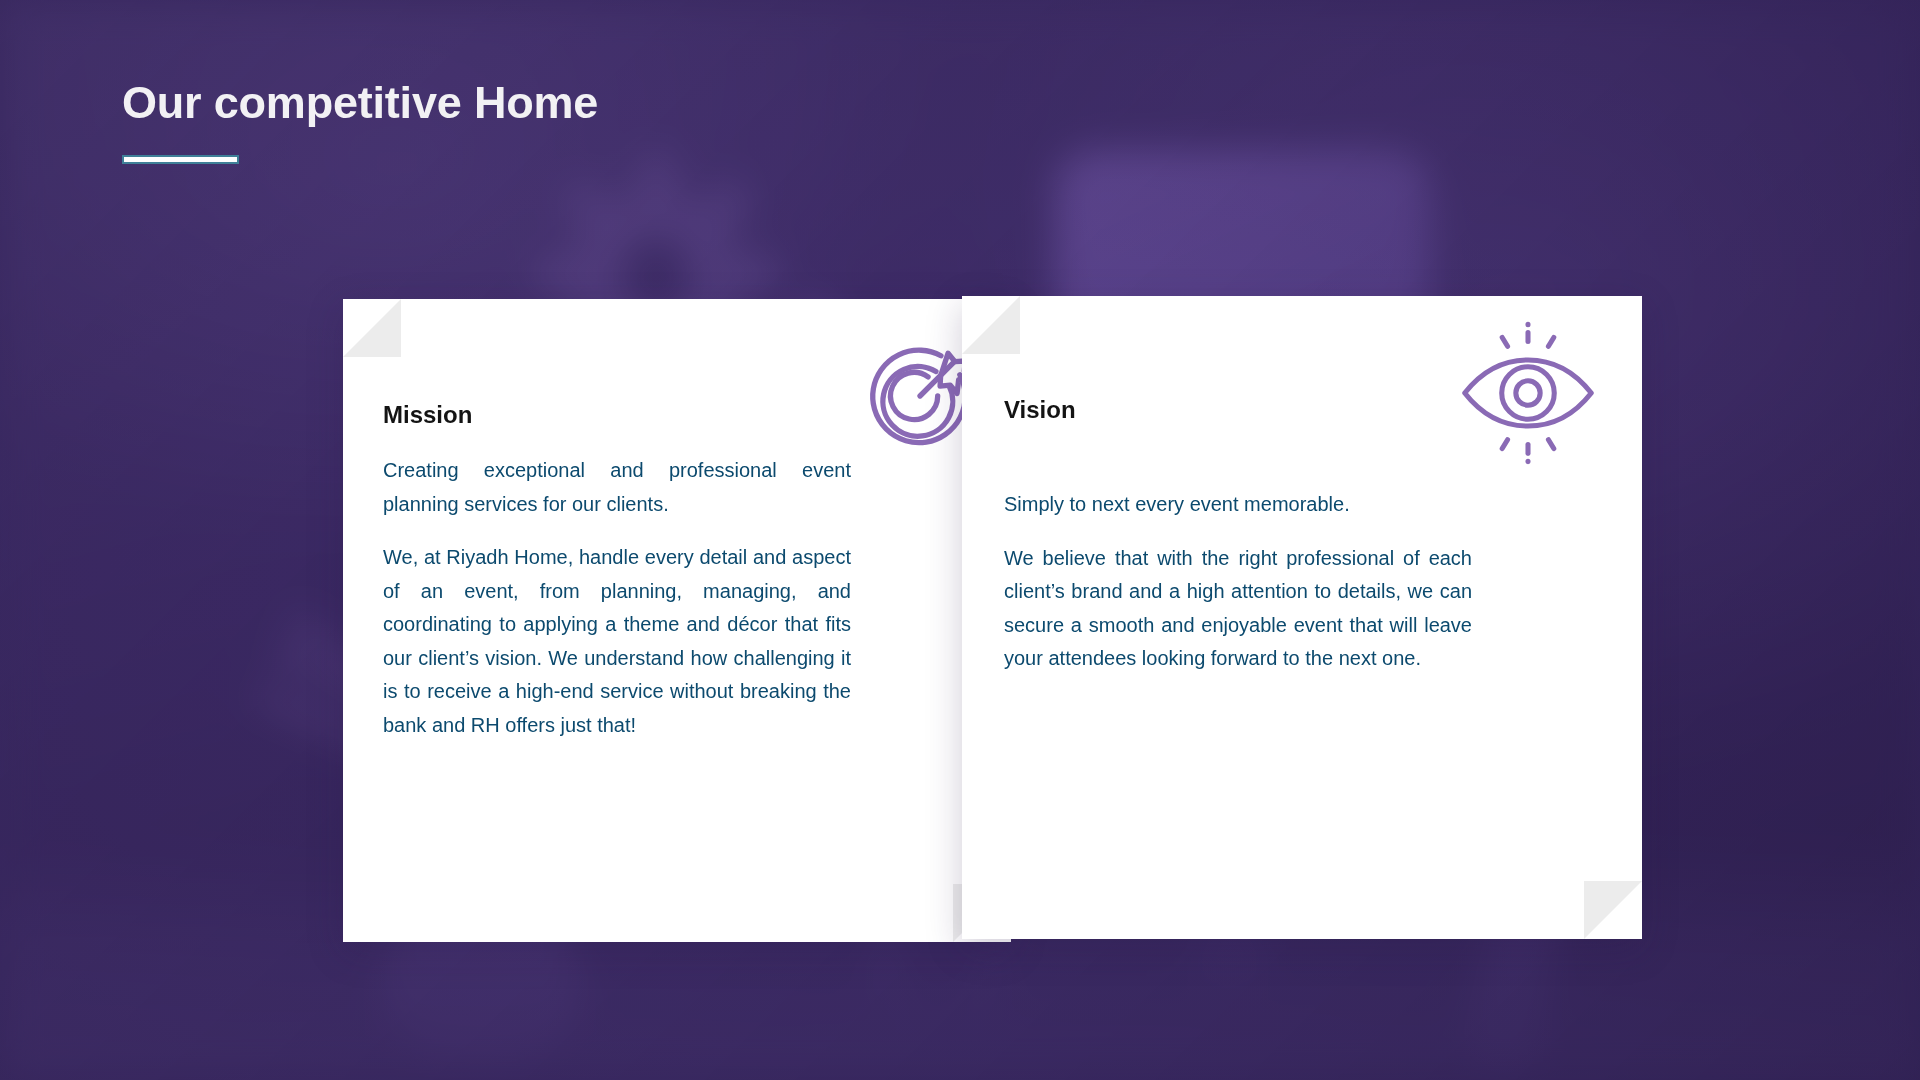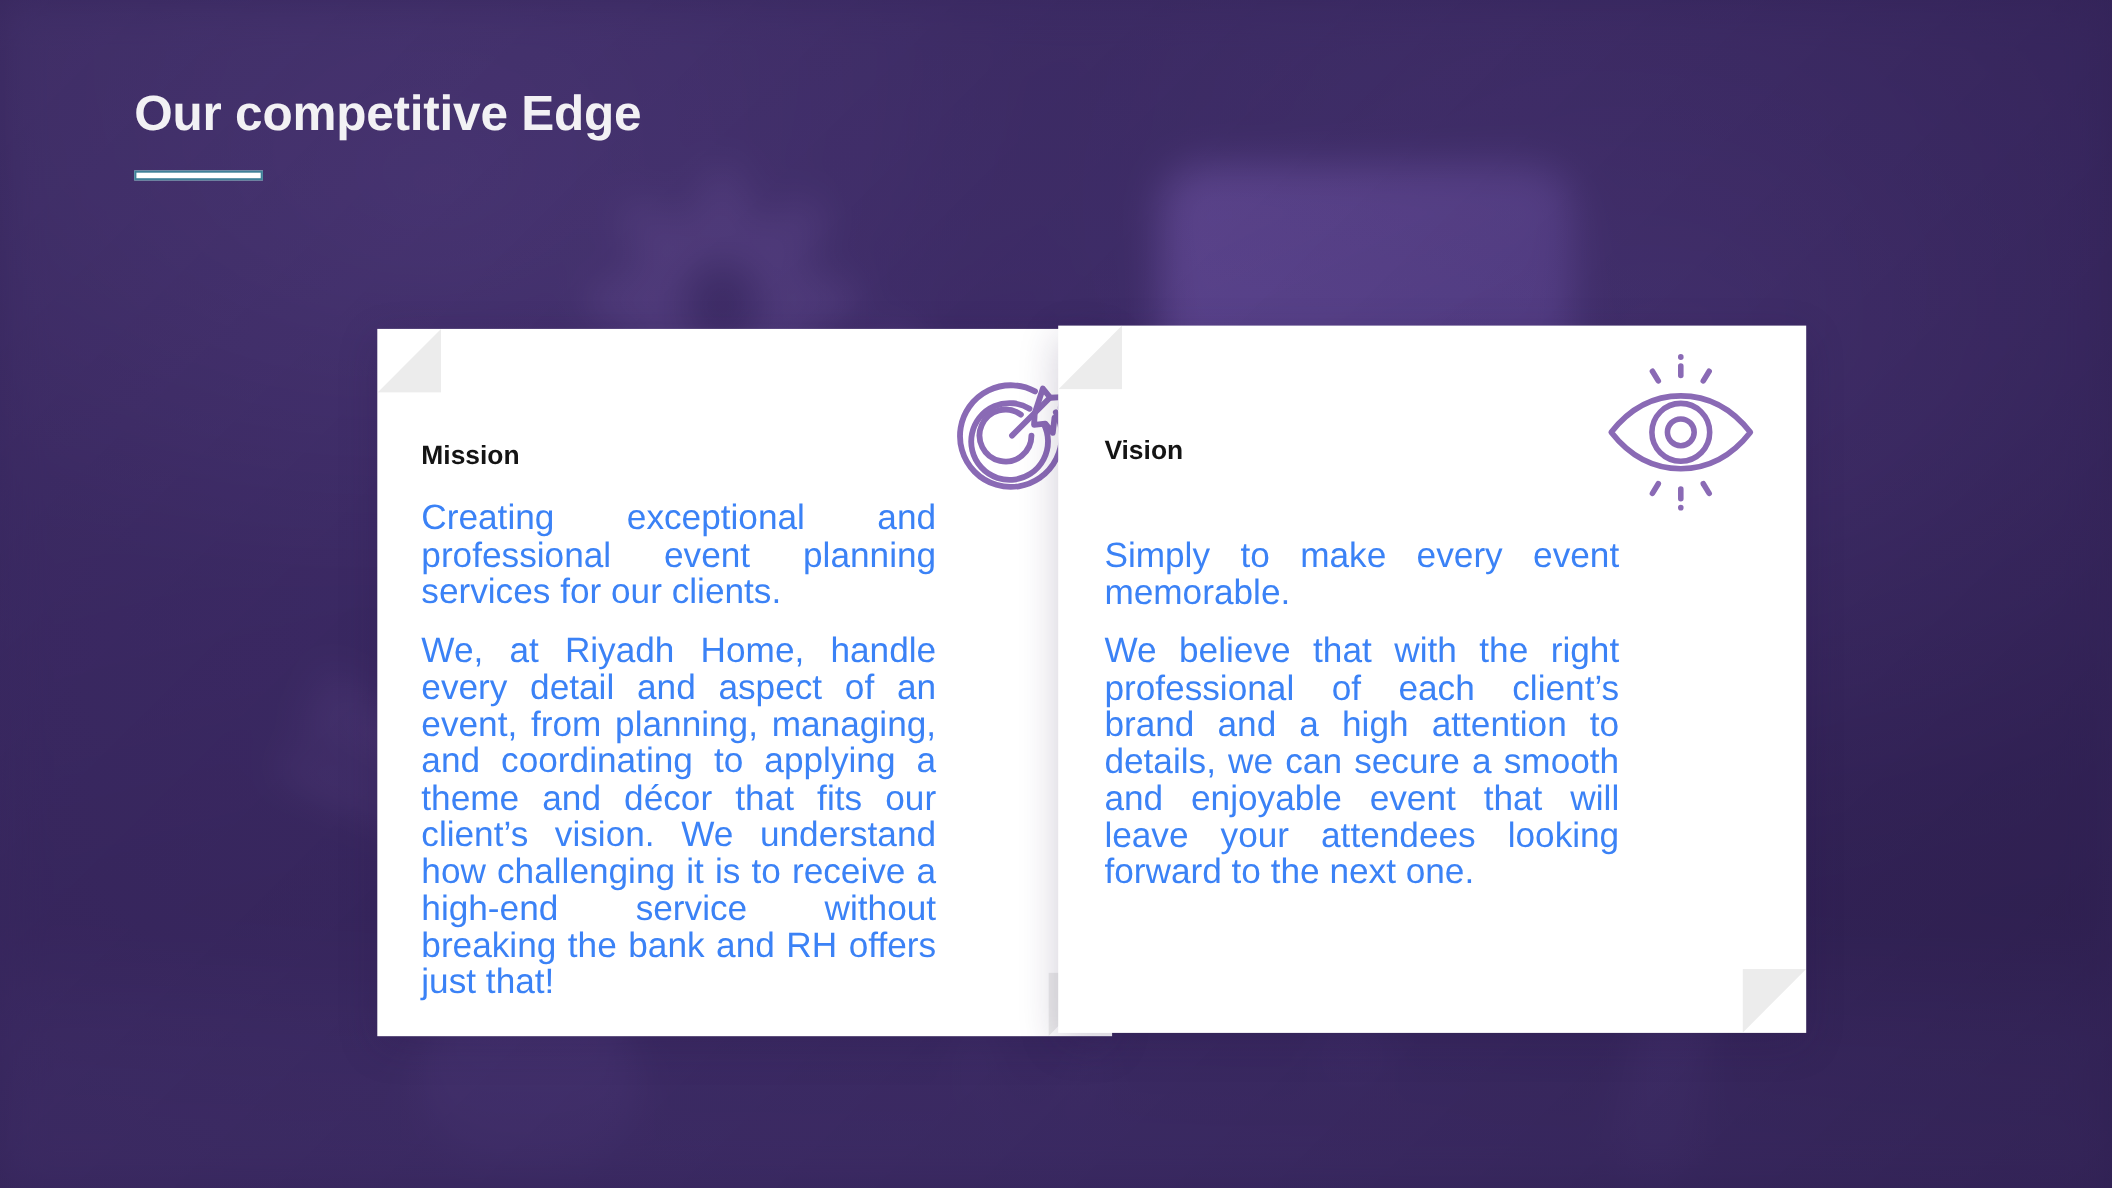--- a/index.html
+++ b/index.html
@@ -186,23 +186,23 @@
 
   .card-title {
     position:absolute;
     font-size:24px;
     font-weight:700;
     color:#141414;
     letter-spacing:0;
   }
   .card-body {
     position:absolute;
-    font-size:32px;
+    font-size:20px;
     line-height:33.5px;
-    color:#3b82f6;
+    color:#0c4a6e;
     text-align:justify;
     text-justify:inter-word;
   }
   .card-body p + p { margin-top:20px; }
 
   .card-icon { position:absolute; }
 
   
   #card-mission {
     left:343px; top:299px;
@@ -257,21 +257,21 @@
 
     <div class="bg-wire"></div>
     <div class="bg-foot"></div>
     <div class="bg-foot2"></div>
     <div class="bg-floor"></div>
   </div>
   <div id="bg-tint"></div>
   <div id="bg-vignette"></div>
 
   <div id="header">
-    <div id="page-title">Our competitive Edge</div>
+    <div id="page-title">Our competitive Home</div>
     <div id="title-rule"></div>
   </div>
 
   <div class="card" id="card-mission">
     <div class="card-inner">
       <div class="fold-tl"></div>
       <div class="fold-br"></div>
 
       <div class="card-icon">
         <svg viewBox="0 0 120 120" width="118" height="118" fill="none" stroke="#8a6ab5" stroke-width="5.4" stroke-linecap="round" stroke-linejoin="round">
@@ -309,19 +309,19 @@
           <path d="M75 128v9"></path>
           <path d="M75 145.5v-.3"></path>
           <path d="M54 123l-5.5 9"></path>
           <path d="M96 123l5.5 9"></path>
         </svg>
       </div>
 
       <div class="card-title">Vision</div>
 
       <div class="card-body">
-        <p>Simply to make every event memorable.</p>
+        <p>Simply to next every event memorable.</p>
         <p>We believe that with the right professional of each client’s brand and a high attention to details, we can secure a smooth and enjoyable event that will leave your attendees looking forward to the next one.</p>
       </div>
     </div>
   </div>
 
 </div>
 
 </body></html>

